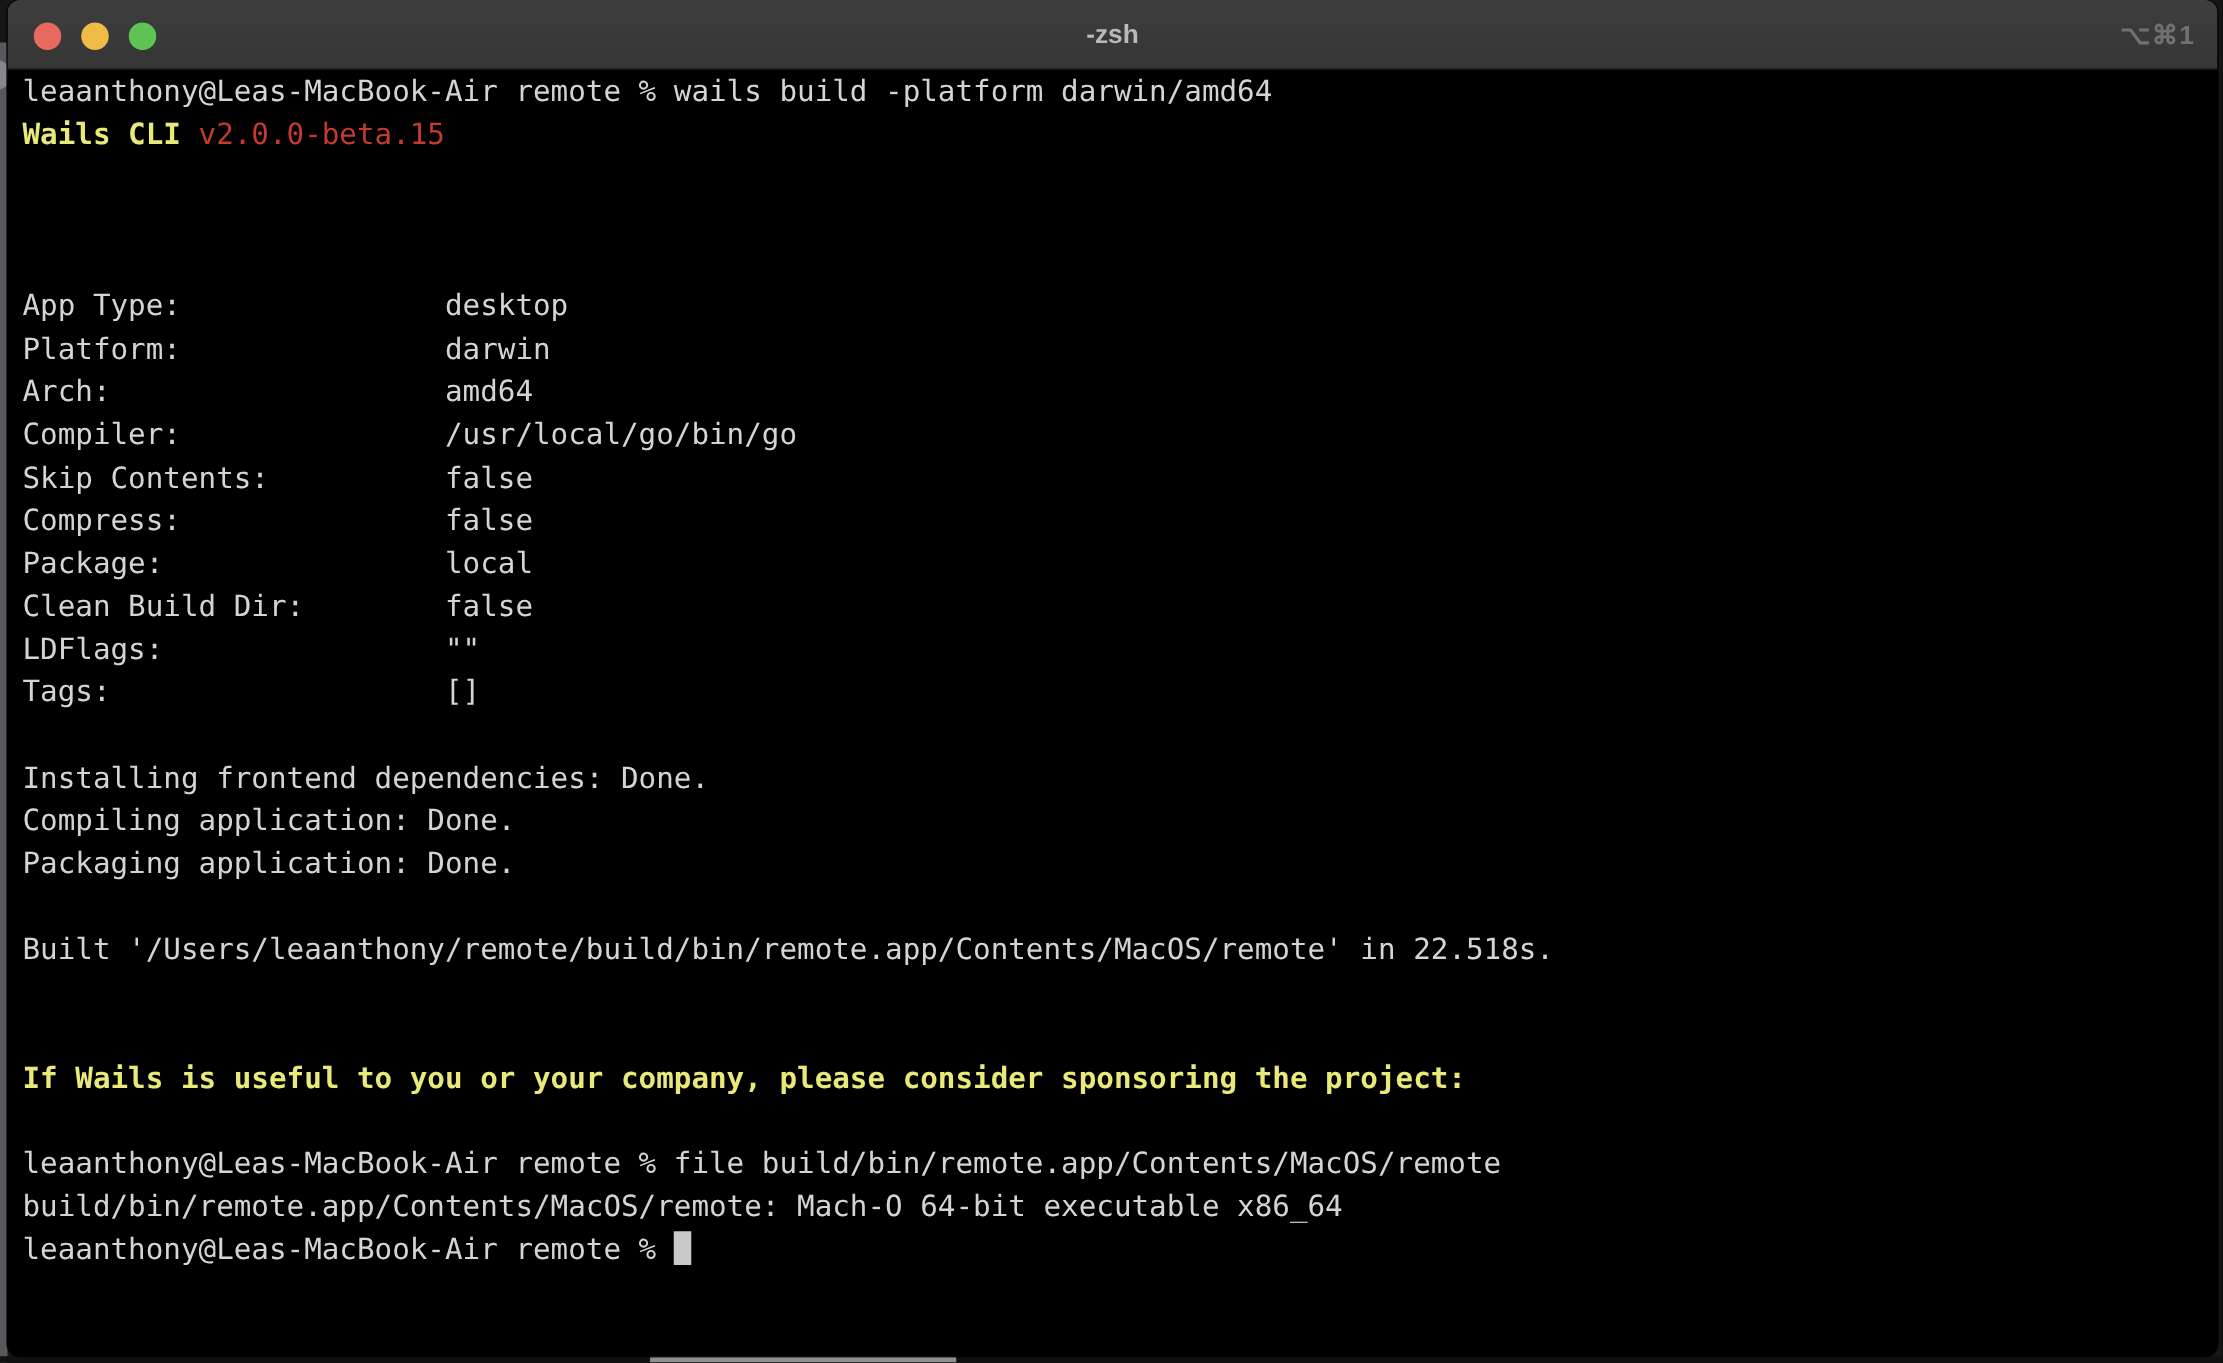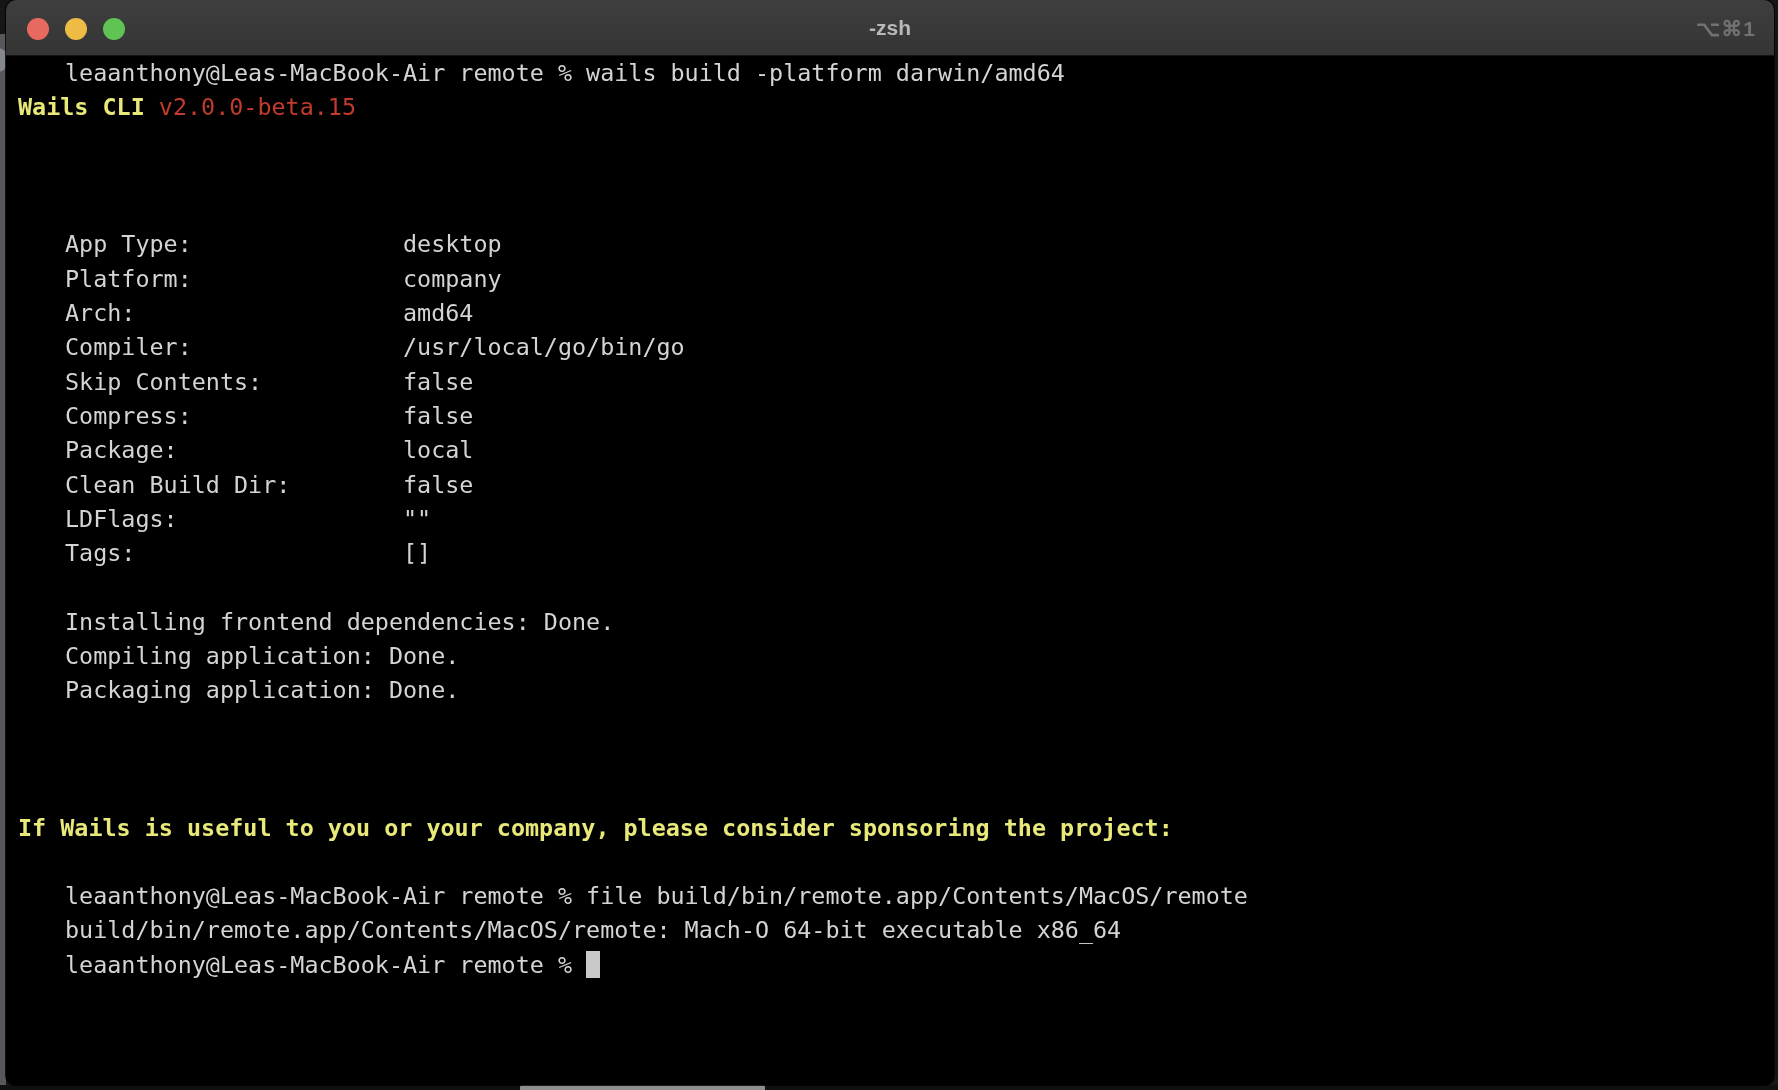--- a/index.html
+++ b/index.html
@@ -25,21 +25,21 @@
          text-align:center;font-weight:bold;font-size:21px;color:var(--titlebar_text);}
   .shortcut{position:absolute;right:18px;top:0;height:55px;line-height:57px;
             font-weight:bold;font-size:21px;color:var(--shortcut_text);letter-spacing:1px;}
 
   
   .terminal{position:relative;height:1029px;background:var(--terminal_bg);
             padding:0 0 0 12px;box-sizing:border-box;
             font-family:"DejaVu Sans Mono","Liberation Mono",monospace;
             font-size:23.4px;line-height:34.3px;}
   .line{white-space:pre;height:34.3px;}
-  .c-fg{color:var(--fg);margin-left:47px;}
+  .c-fg{color:var(--fg);}
   .c-yellow{color:var(--yellow);font-weight:bold;}
   .c-red{color:var(--red);}
   .cursor{display:inline-block;width:14.1px;height:27px;background:var(--cursor);
           vertical-align:-5px;}
 </style>
 </head>
 <body>
 
 <div class="bg-sliver-left"></div>
 <div class="bg-blob"></div>
@@ -56,34 +56,35 @@
     <div class="title">-zsh</div>
     <div class="shortcut">⌥⌘1</div>
   </div>
   <div class="terminal">
       <div class="line"><span class="c-fg">leaanthony@Leas-MacBook-Air remote % wails build -platform darwin/amd64</span></div>
       <div class="line"><span class="c-yellow">Wails CLI </span><span class="c-red">v2.0.0-beta.15</span></div>
       <div class="line"></div>
       <div class="line"></div>
       <div class="line"></div>
       <div class="line"><span class="c-fg">App Type:               desktop</span></div>
-      <div class="line"><span class="c-fg">Platform:               company</span></div>
+      <div class="line"><span class="c-fg">Platform:               darwin</span></div>
       <div class="line"><span class="c-fg">Arch:                   amd64</span></div>
       <div class="line"><span class="c-fg">Compiler:               /usr/local/go/bin/go</span></div>
       <div class="line"><span class="c-fg">Skip Contents:          false</span></div>
       <div class="line"><span class="c-fg">Compress:               false</span></div>
       <div class="line"><span class="c-fg">Package:                local</span></div>
       <div class="line"><span class="c-fg">Clean Build Dir:        false</span></div>
       <div class="line"><span class="c-fg">LDFlags:                ""</span></div>
       <div class="line"><span class="c-fg">Tags:                   []</span></div>
       <div class="line"></div>
       <div class="line"><span class="c-fg">Installing frontend dependencies: Done.</span></div>
       <div class="line"><span class="c-fg">Compiling application: Done.</span></div>
       <div class="line"><span class="c-fg">Packaging application: Done.</span></div>
       <div class="line"></div>
+      <div class="line"><span class="c-fg">Built '/Users/leaanthony/remote/build/bin/remote.app/Contents/MacOS/remote' in 22.518s.</span></div>
       <div class="line"></div>
       <div class="line"></div>
       <div class="line"><span class="c-yellow">If Wails is useful to you or your company, please consider sponsoring the project:</span></div>
       <div class="line"></div>
       <div class="line"><span class="c-fg">leaanthony@Leas-MacBook-Air remote % file build/bin/remote.app/Contents/MacOS/remote</span></div>
       <div class="line"><span class="c-fg">build/bin/remote.app/Contents/MacOS/remote: Mach-O 64-bit executable x86_64</span></div>
       <div class="line"><span class="c-fg">leaanthony@Leas-MacBook-Air remote % </span><span class="cursor"></span></div>
     </div>
 </div>
 

